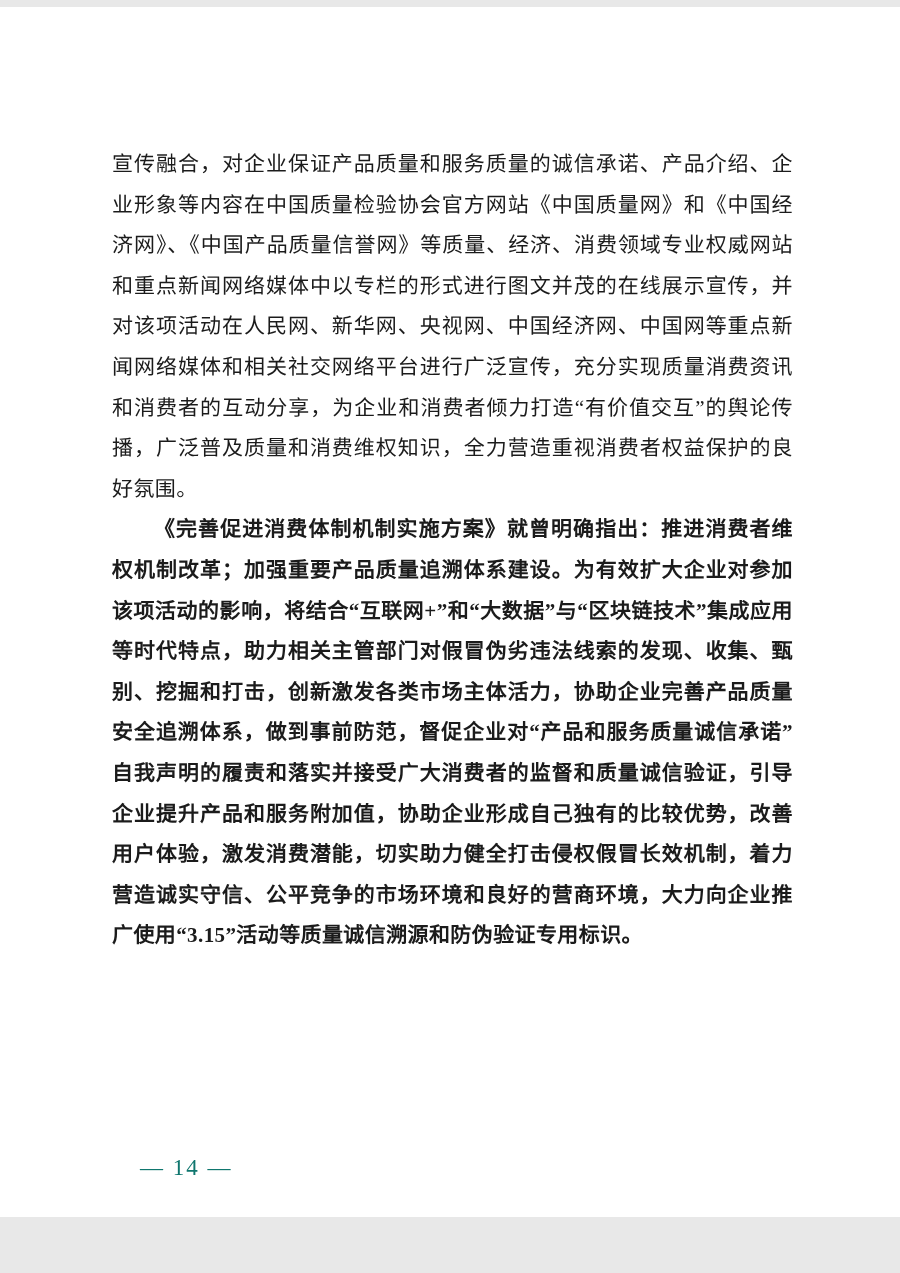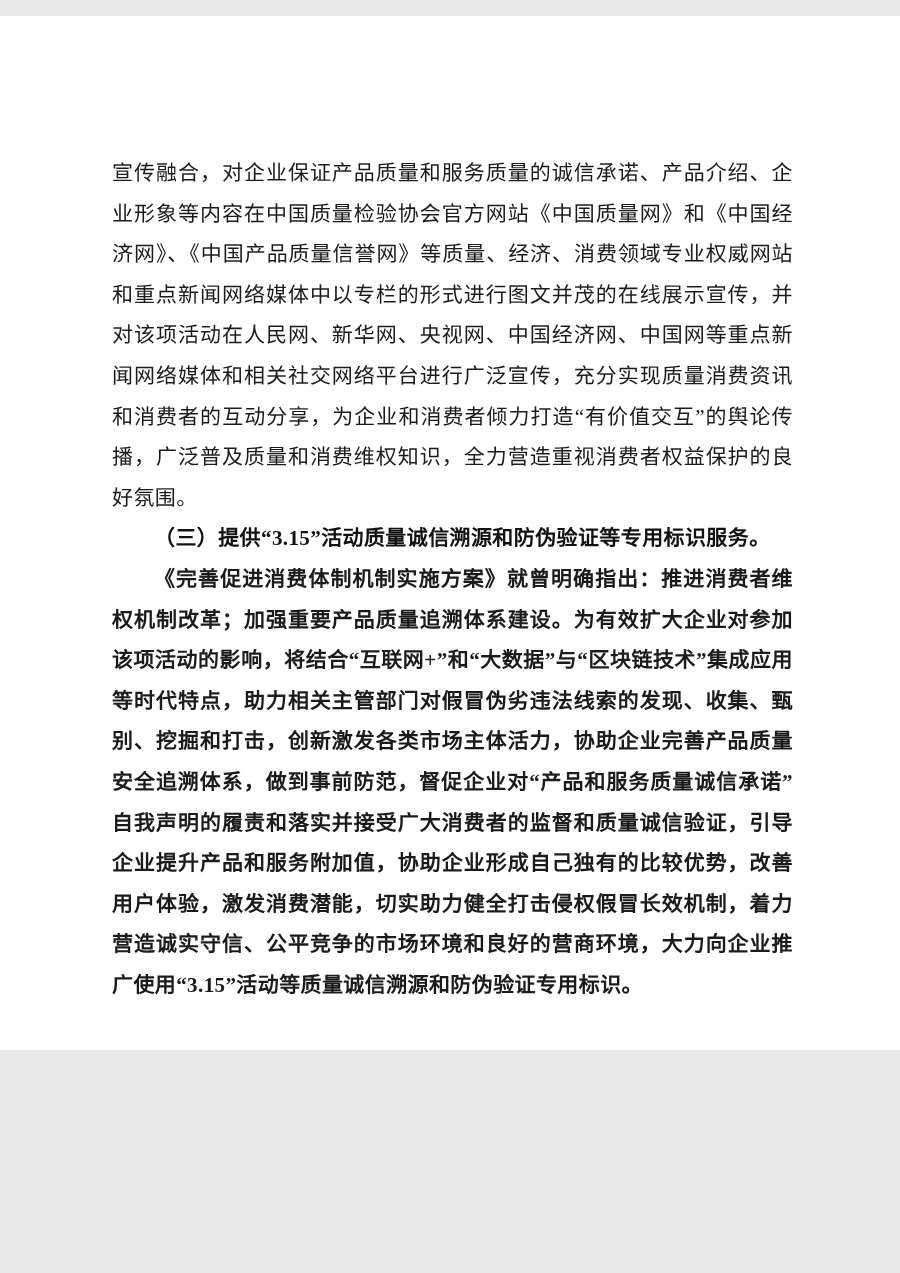--- a/index.html
+++ b/index.html
@@ -3,22 +3,22 @@
 <meta charset="utf-8">
 <style>
   html, body {
     margin: 0;
     padding: 0;
     background: #e8e8e8;
   }
   .page {
     position: relative;
     width: 900px;
-    height: 1034px;
-    margin: 16px auto;
+    height: 1210px;
+    margin: 7px auto;
     background: #ffffff;
     overflow: hidden;
     font-family: "Liberation Serif", "DejaVu Serif", serif;
     color: #1b1b1b;
   }
   .content {
     position: absolute;
     left: 112px;
     top: 137px;
     width: 681px;
@@ -51,17 +51,16 @@
     color: #0f766e;
     font-family: "Liberation Serif", "DejaVu Serif", serif;
   }
 </style>
 </head>
 <body>
 
 <div class="page">
   <div class="content">
     <p>宣传融合，对企业保证产品质量和服务质量的诚信承诺、产品介绍、企业形象等内容在中国质量检验协会官方网站《中国质量网》和《中国经济网》、《中国产品质量信誉网》等质量、经济、消费领域专业权威网站和重点新闻网络媒体中以专栏的形式进行图文并茂的在线展示宣传，并对该项活动在人民网、新华网、央视网、中国经济网、中国网等重点新闻网络媒体和相关社交网络平台进行广泛宣传，充分实现质量消费资讯和消费者的互动分享，为企业和消费者倾力打造“有价值交互”的舆论传播，广泛普及质量和消费维权知识，全力营造重视消费者权益保护的良好氛围。</p>
-    <p class="section-heading">（三）提供“3.15”活动质量诚信溯源和防伪验证等专用标识服务。</p>
     <p class="para-indent">《完善促进消费体制机制实施方案》就曾明确指出：推进消费者维权机制改革；加强重要产品质量追溯体系建设。为有效扩大企业对参加该项活动的影响，将结合“互联网+”和“大数据”与“区块链技术”集成应用等时代特点，助力相关主管部门对假冒伪劣违法线索的发现、收集、甄别、挖掘和打击，创新激发各类市场主体活力，协助企业完善产品质量安全追溯体系，做到事前防范，督促企业对“产品和服务质量诚信承诺”自我声明的履责和落实并接受广大消费者的监督和质量诚信验证，引导企业提升产品和服务附加值，协助企业形成自己独有的比较优势，改善用户体验，激发消费潜能，切实助力健全打击侵权假冒长效机制，着力营造诚实守信、公平竞争的市场环境和良好的营商环境，大力向企业推广使用“3.15”活动等质量诚信溯源和防伪验证专用标识。</p>
   </div>
   <div class="footer">— 14 —</div>
 </div>
 
 </body></html>

